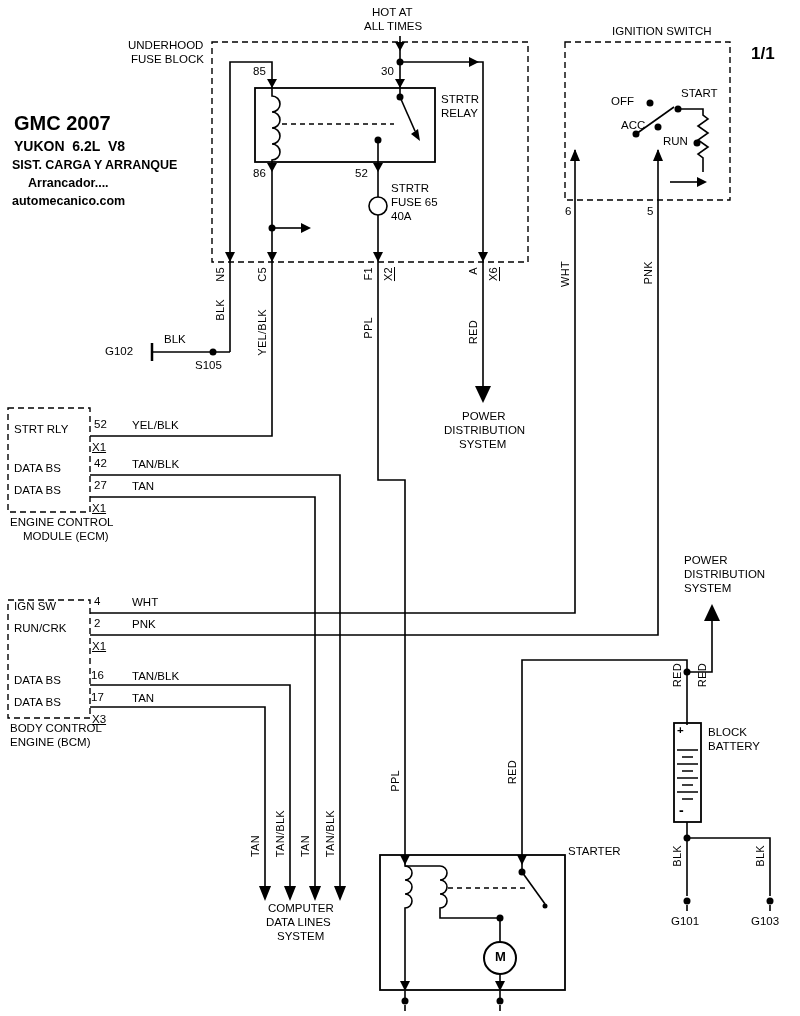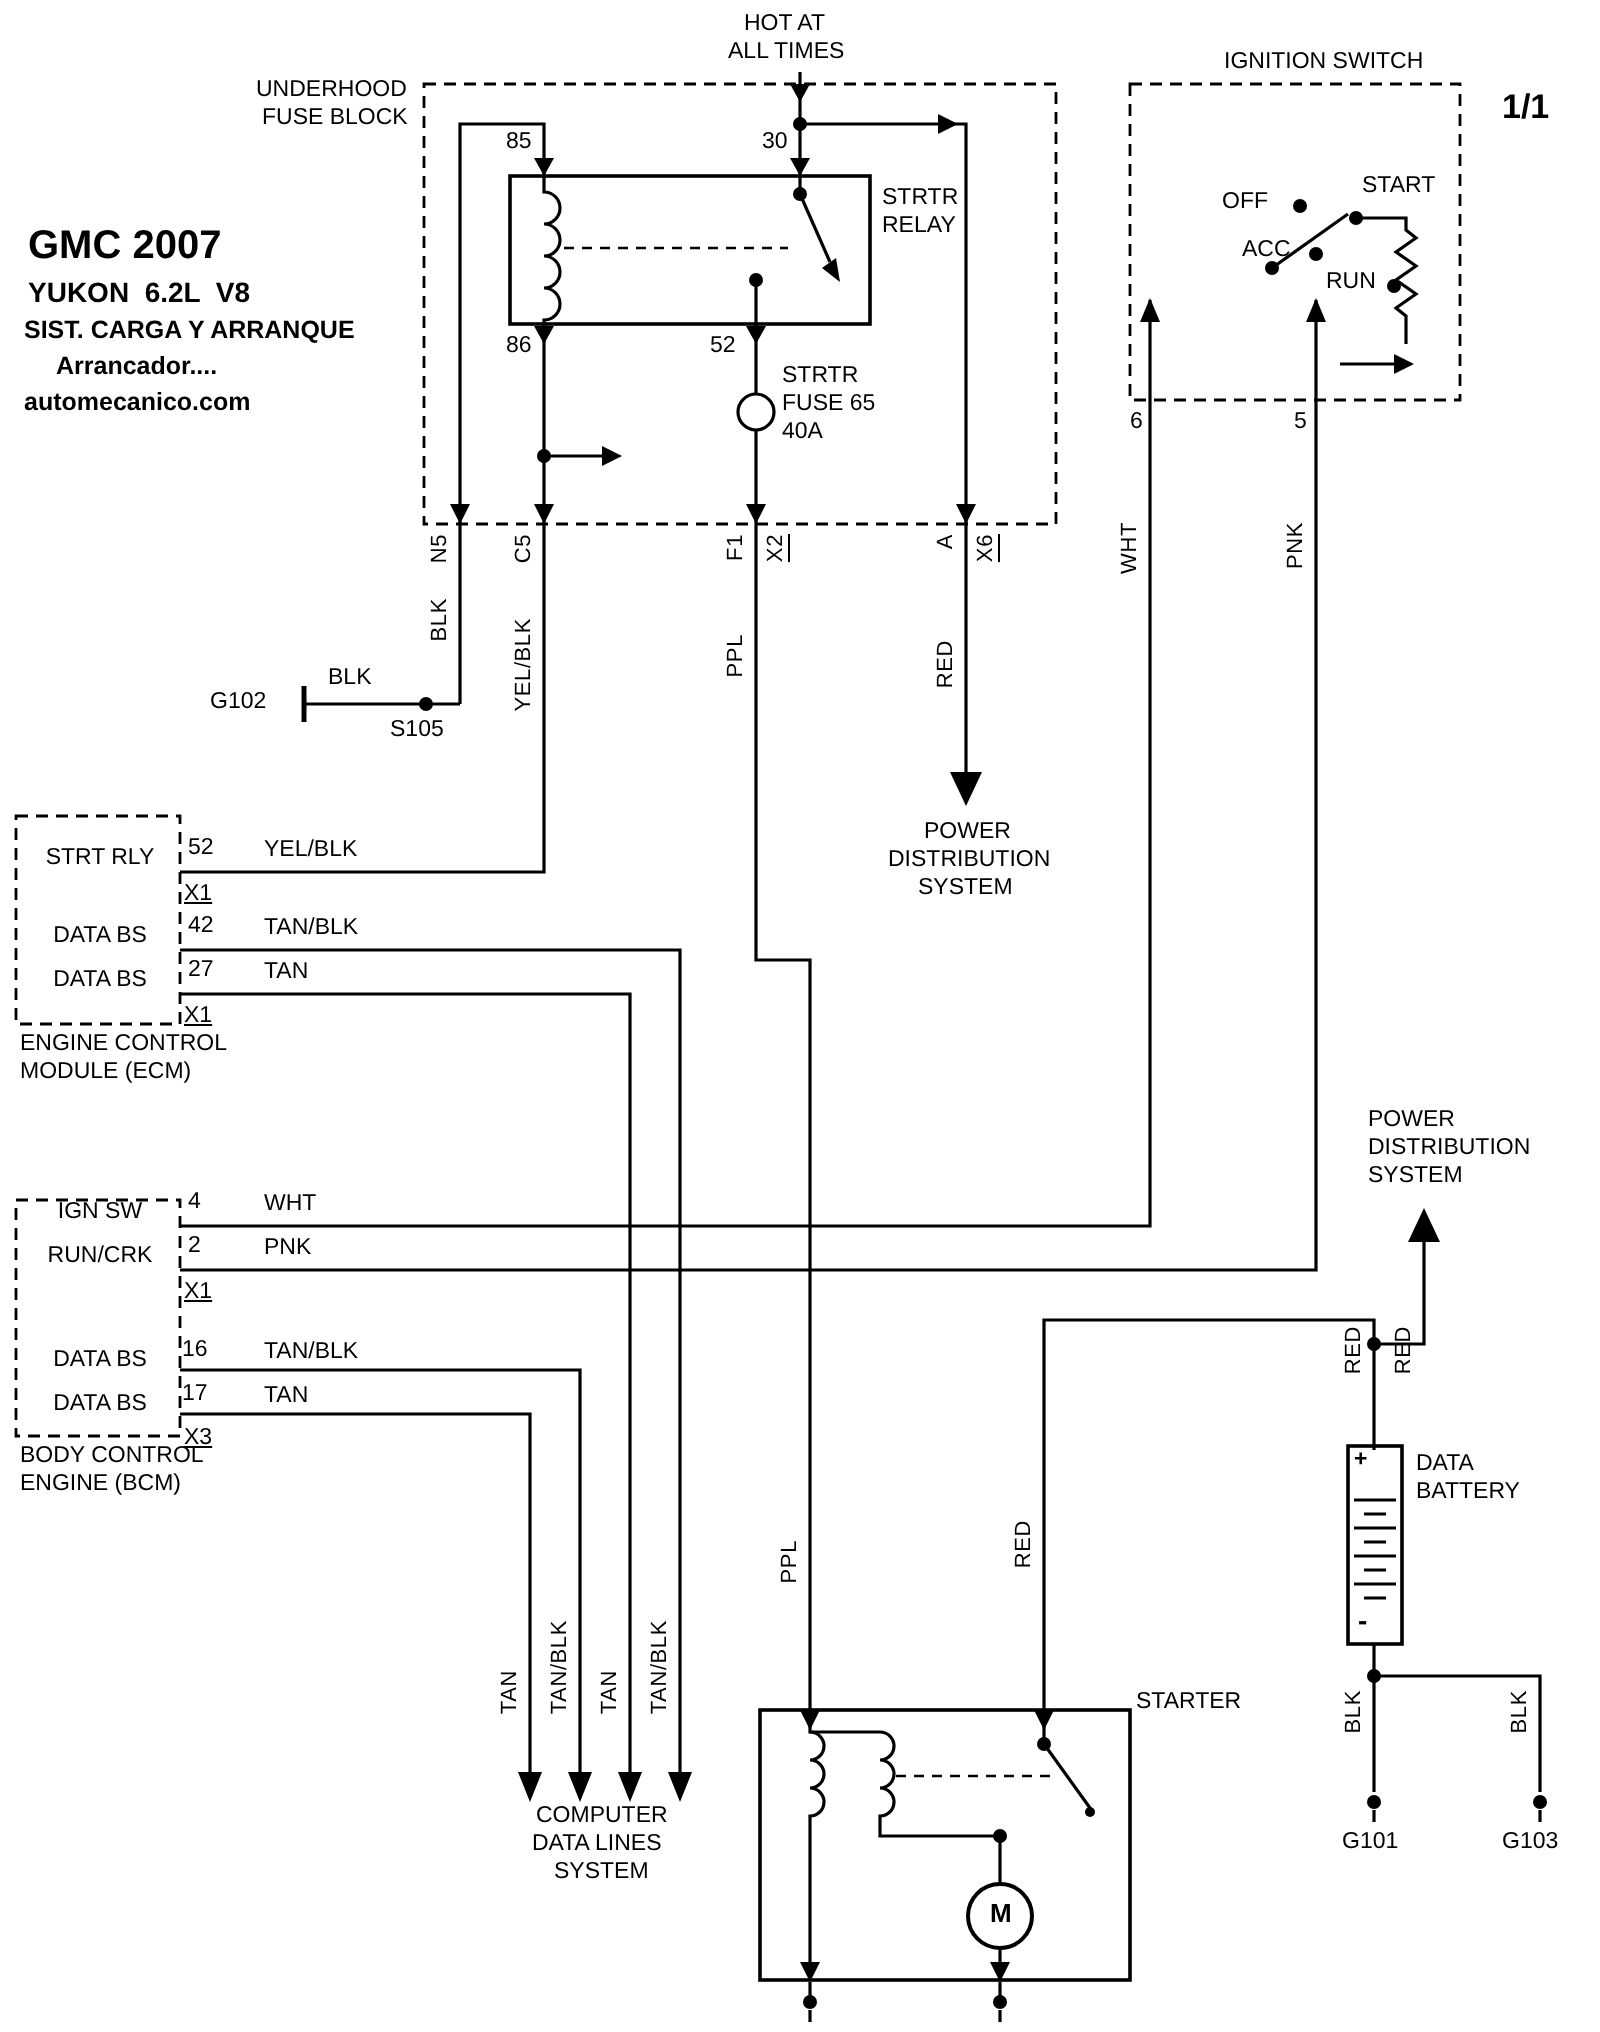--- a/index.html
+++ b/index.html
@@ -8,21 +8,21 @@
   .stage svg{position:absolute;left:0;top:0}
   .h{position:absolute;font-size:11.5px;line-height:1.15;white-space:pre}
   .v{position:absolute;font-size:11px;white-space:pre;letter-spacing:.3px;
      writing-mode:vertical-rl;transform:rotate(180deg)}
   .und{text-decoration:underline}
   .b{font-weight:bold}
   .t1{font-size:20px}
   .t2{font-size:14px}
   .t3{font-size:12.5px}
   .pg{font-size:17px}
-  .ra{width:72px;text-align:center}
+  .ra{width:72px;text-align:left}
 </style>
 </head>
 <body>
 
 <div class="stage">
 
   <svg width="800" height="1016" viewBox="0 0 800 1016">
 
     <g fill="none" stroke="#000" stroke-width="1.4" stroke-dasharray="6 4">
       <rect x="212" y="42" width="316" height="220"></rect>
@@ -198,21 +198,21 @@
   <div class="h" style="left:132px;top:419px">YEL/BLK</div>
   <div class="h und" style="left:92px;top:441px">X1</div>
   <div class="h ra" style="left:14px;top:462px">DATA BS</div>
   <div class="h" style="left:94px;top:457px">42</div>
   <div class="h" style="left:132px;top:458px">TAN/BLK</div>
   <div class="h ra" style="left:14px;top:484px">DATA BS</div>
   <div class="h" style="left:94px;top:479px">27</div>
   <div class="h" style="left:132px;top:480px">TAN</div>
   <div class="h und" style="left:92px;top:502px">X1</div>
   <div class="h" style="left:10px;top:516px">ENGINE CONTROL</div>
-  <div class="h" style="left:10px;top:530px">MODULE (ECM)</div>
+  <div class="h" style="left:23px;top:530px">MODULE (ECM)</div>
 
   <div class="h ra" style="left:14px;top:600px">IGN SW</div>
   <div class="h" style="left:94px;top:595px">4</div>
   <div class="h" style="left:132px;top:596px">WHT</div>
   <div class="h ra" style="left:14px;top:622px">RUN/CRK</div>
   <div class="h" style="left:94px;top:617px">2</div>
   <div class="h" style="left:132px;top:618px">PNK</div>
   <div class="h und" style="left:92px;top:640px">X1</div>
   <div class="h ra" style="left:14px;top:674px">DATA BS</div>
   <div class="h" style="left:91px;top:669px">16</div>
@@ -227,20 +227,20 @@
   <div class="h" style="left:462px;top:410px">POWER</div>
   <div class="h" style="left:444px;top:424px">DISTRIBUTION</div>
   <div class="h" style="left:459px;top:438px">SYSTEM</div>
   <div class="h" style="left:684px;top:554px">POWER</div>
   <div class="h" style="left:684px;top:568px">DISTRIBUTION</div>
   <div class="h" style="left:684px;top:582px">SYSTEM</div>
   <div class="h" style="left:268px;top:902px">COMPUTER</div>
   <div class="h" style="left:266px;top:916px">DATA LINES</div>
   <div class="h" style="left:277px;top:930px">SYSTEM</div>
 
-  <div class="h" style="left:708px;top:726px">DATA</div>
+  <div class="h" style="left:708px;top:726px">BLOCK</div>
   <div class="h" style="left:708px;top:740px">BATTERY</div>
   <div class="h b" style="left:677px;top:724px">+</div>
   <div class="h b" style="left:679px;top:802px;font-size:14px">-</div>
   <div class="h" style="left:568px;top:845px">STARTER</div>
   <div class="h b" style="left:495px;top:950px;font-size:13px">M</div>
 
 </div>
 
 </body></html>

